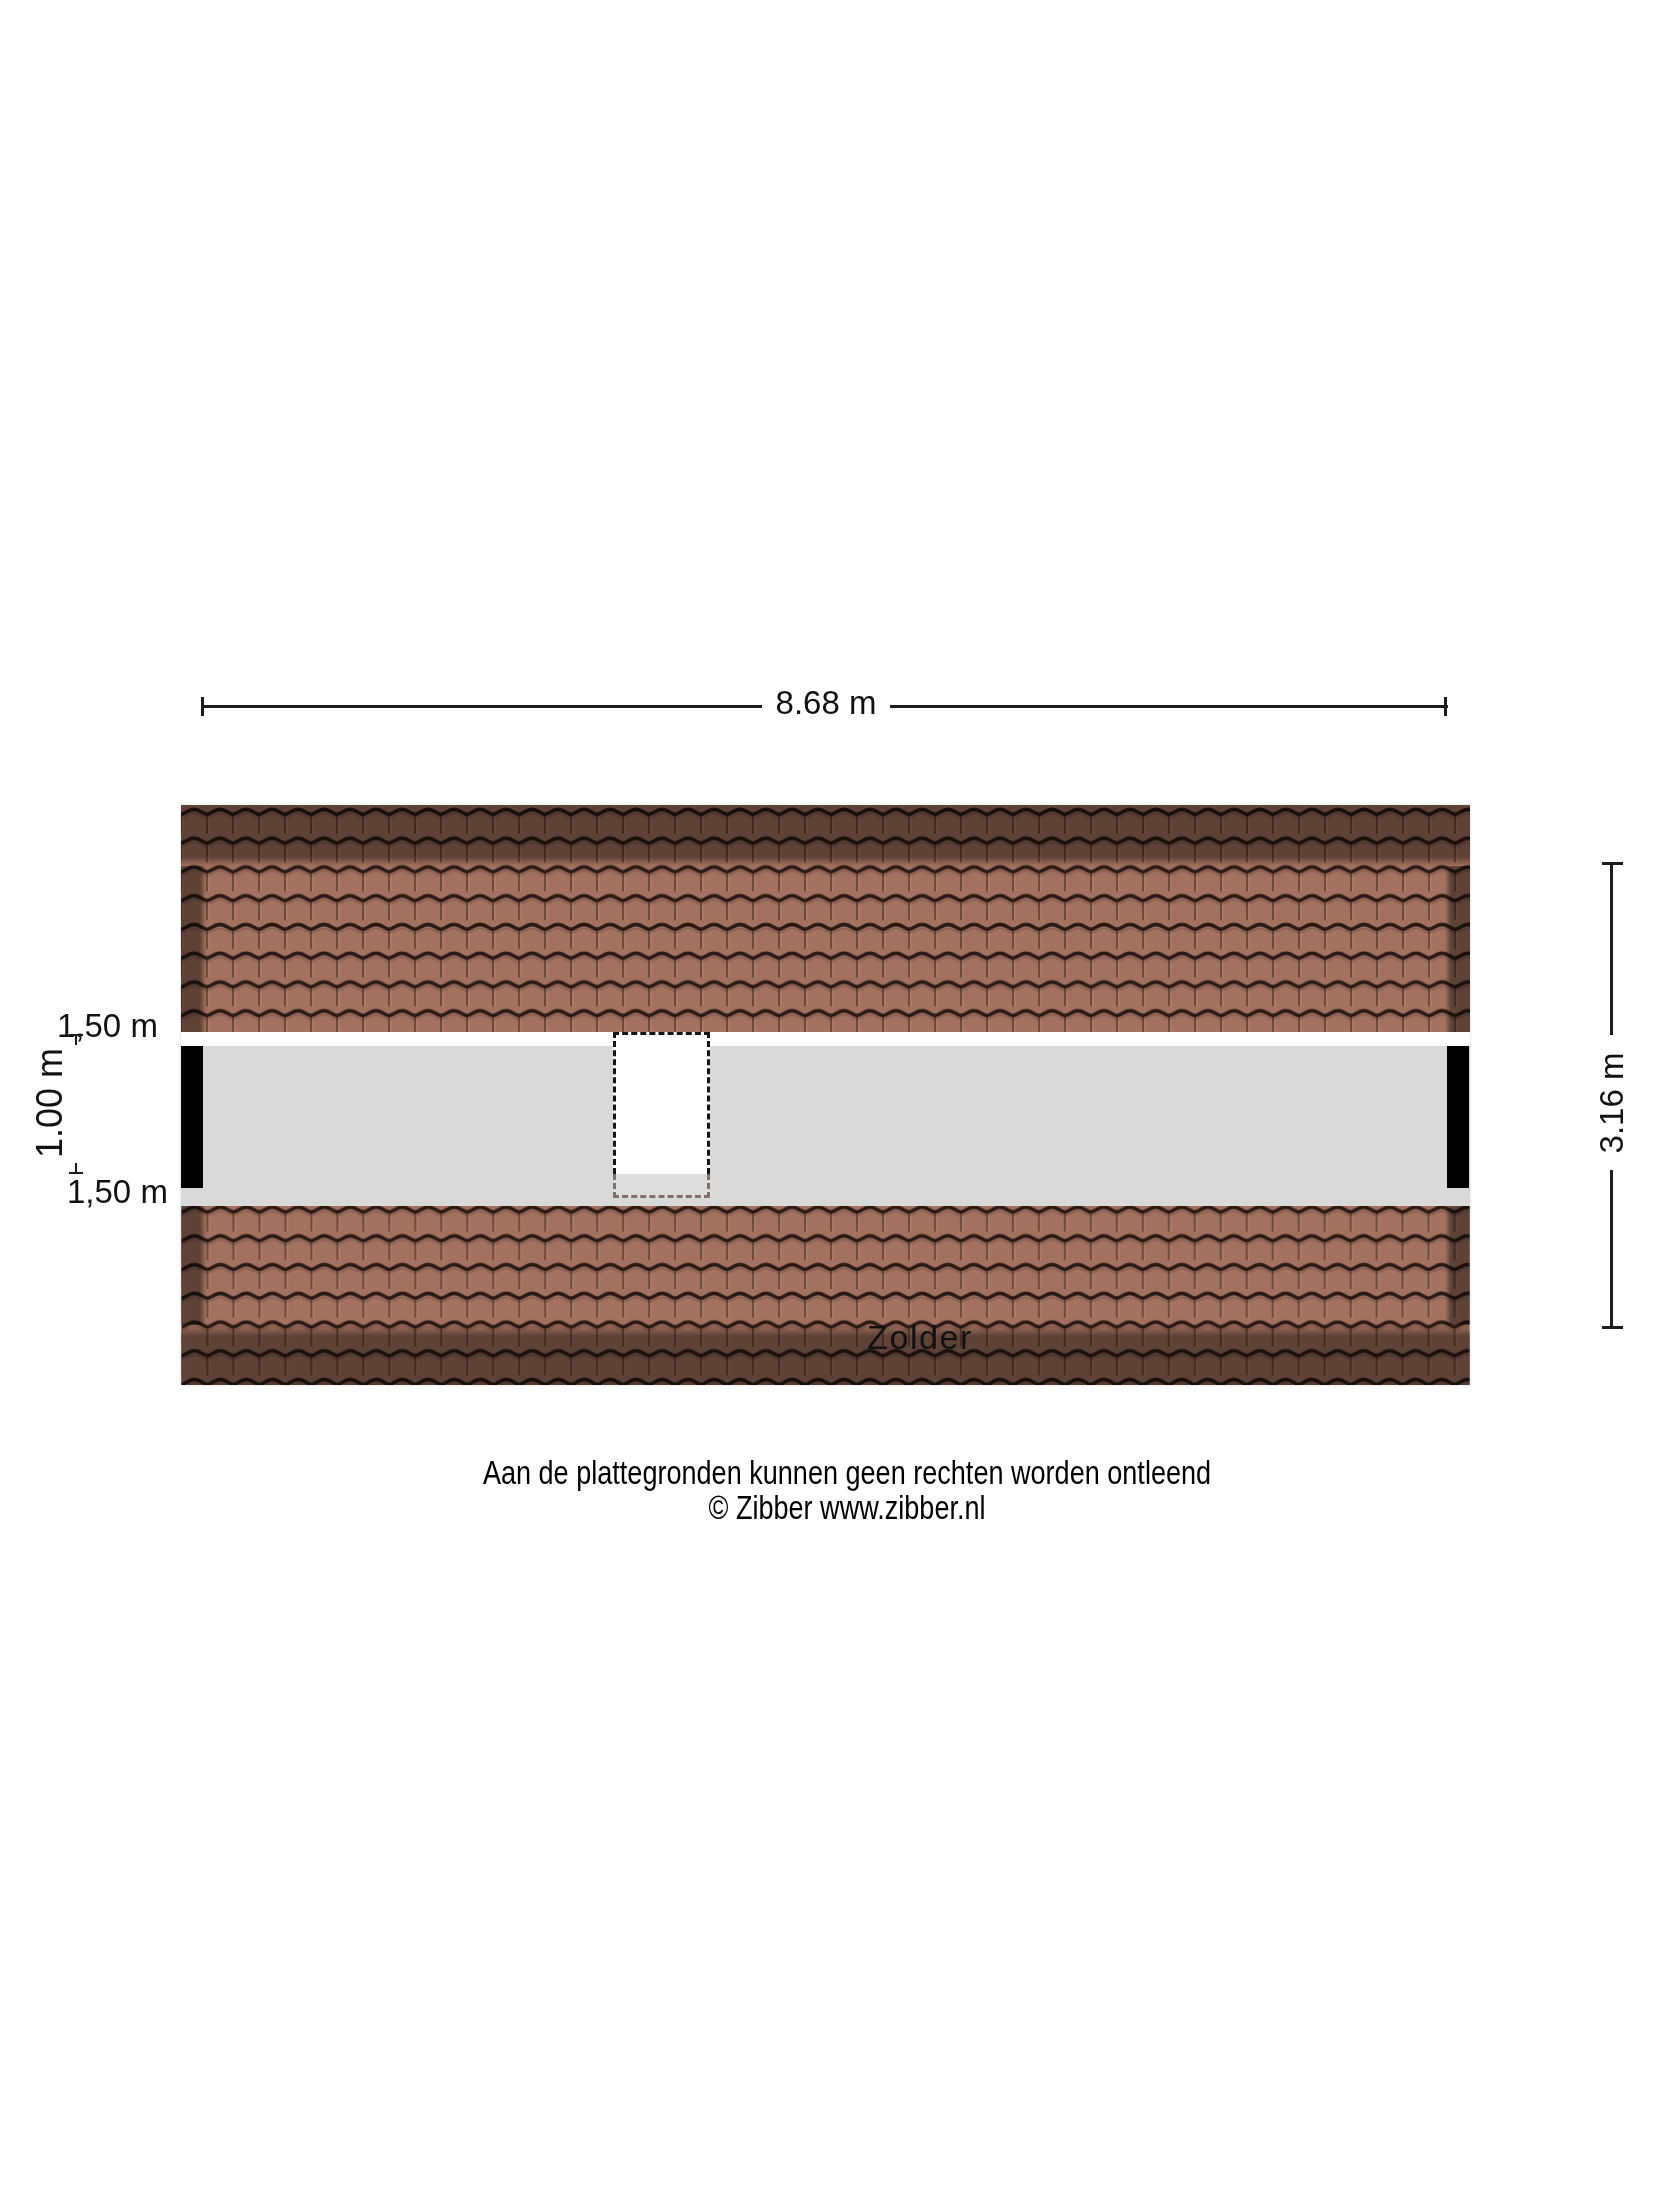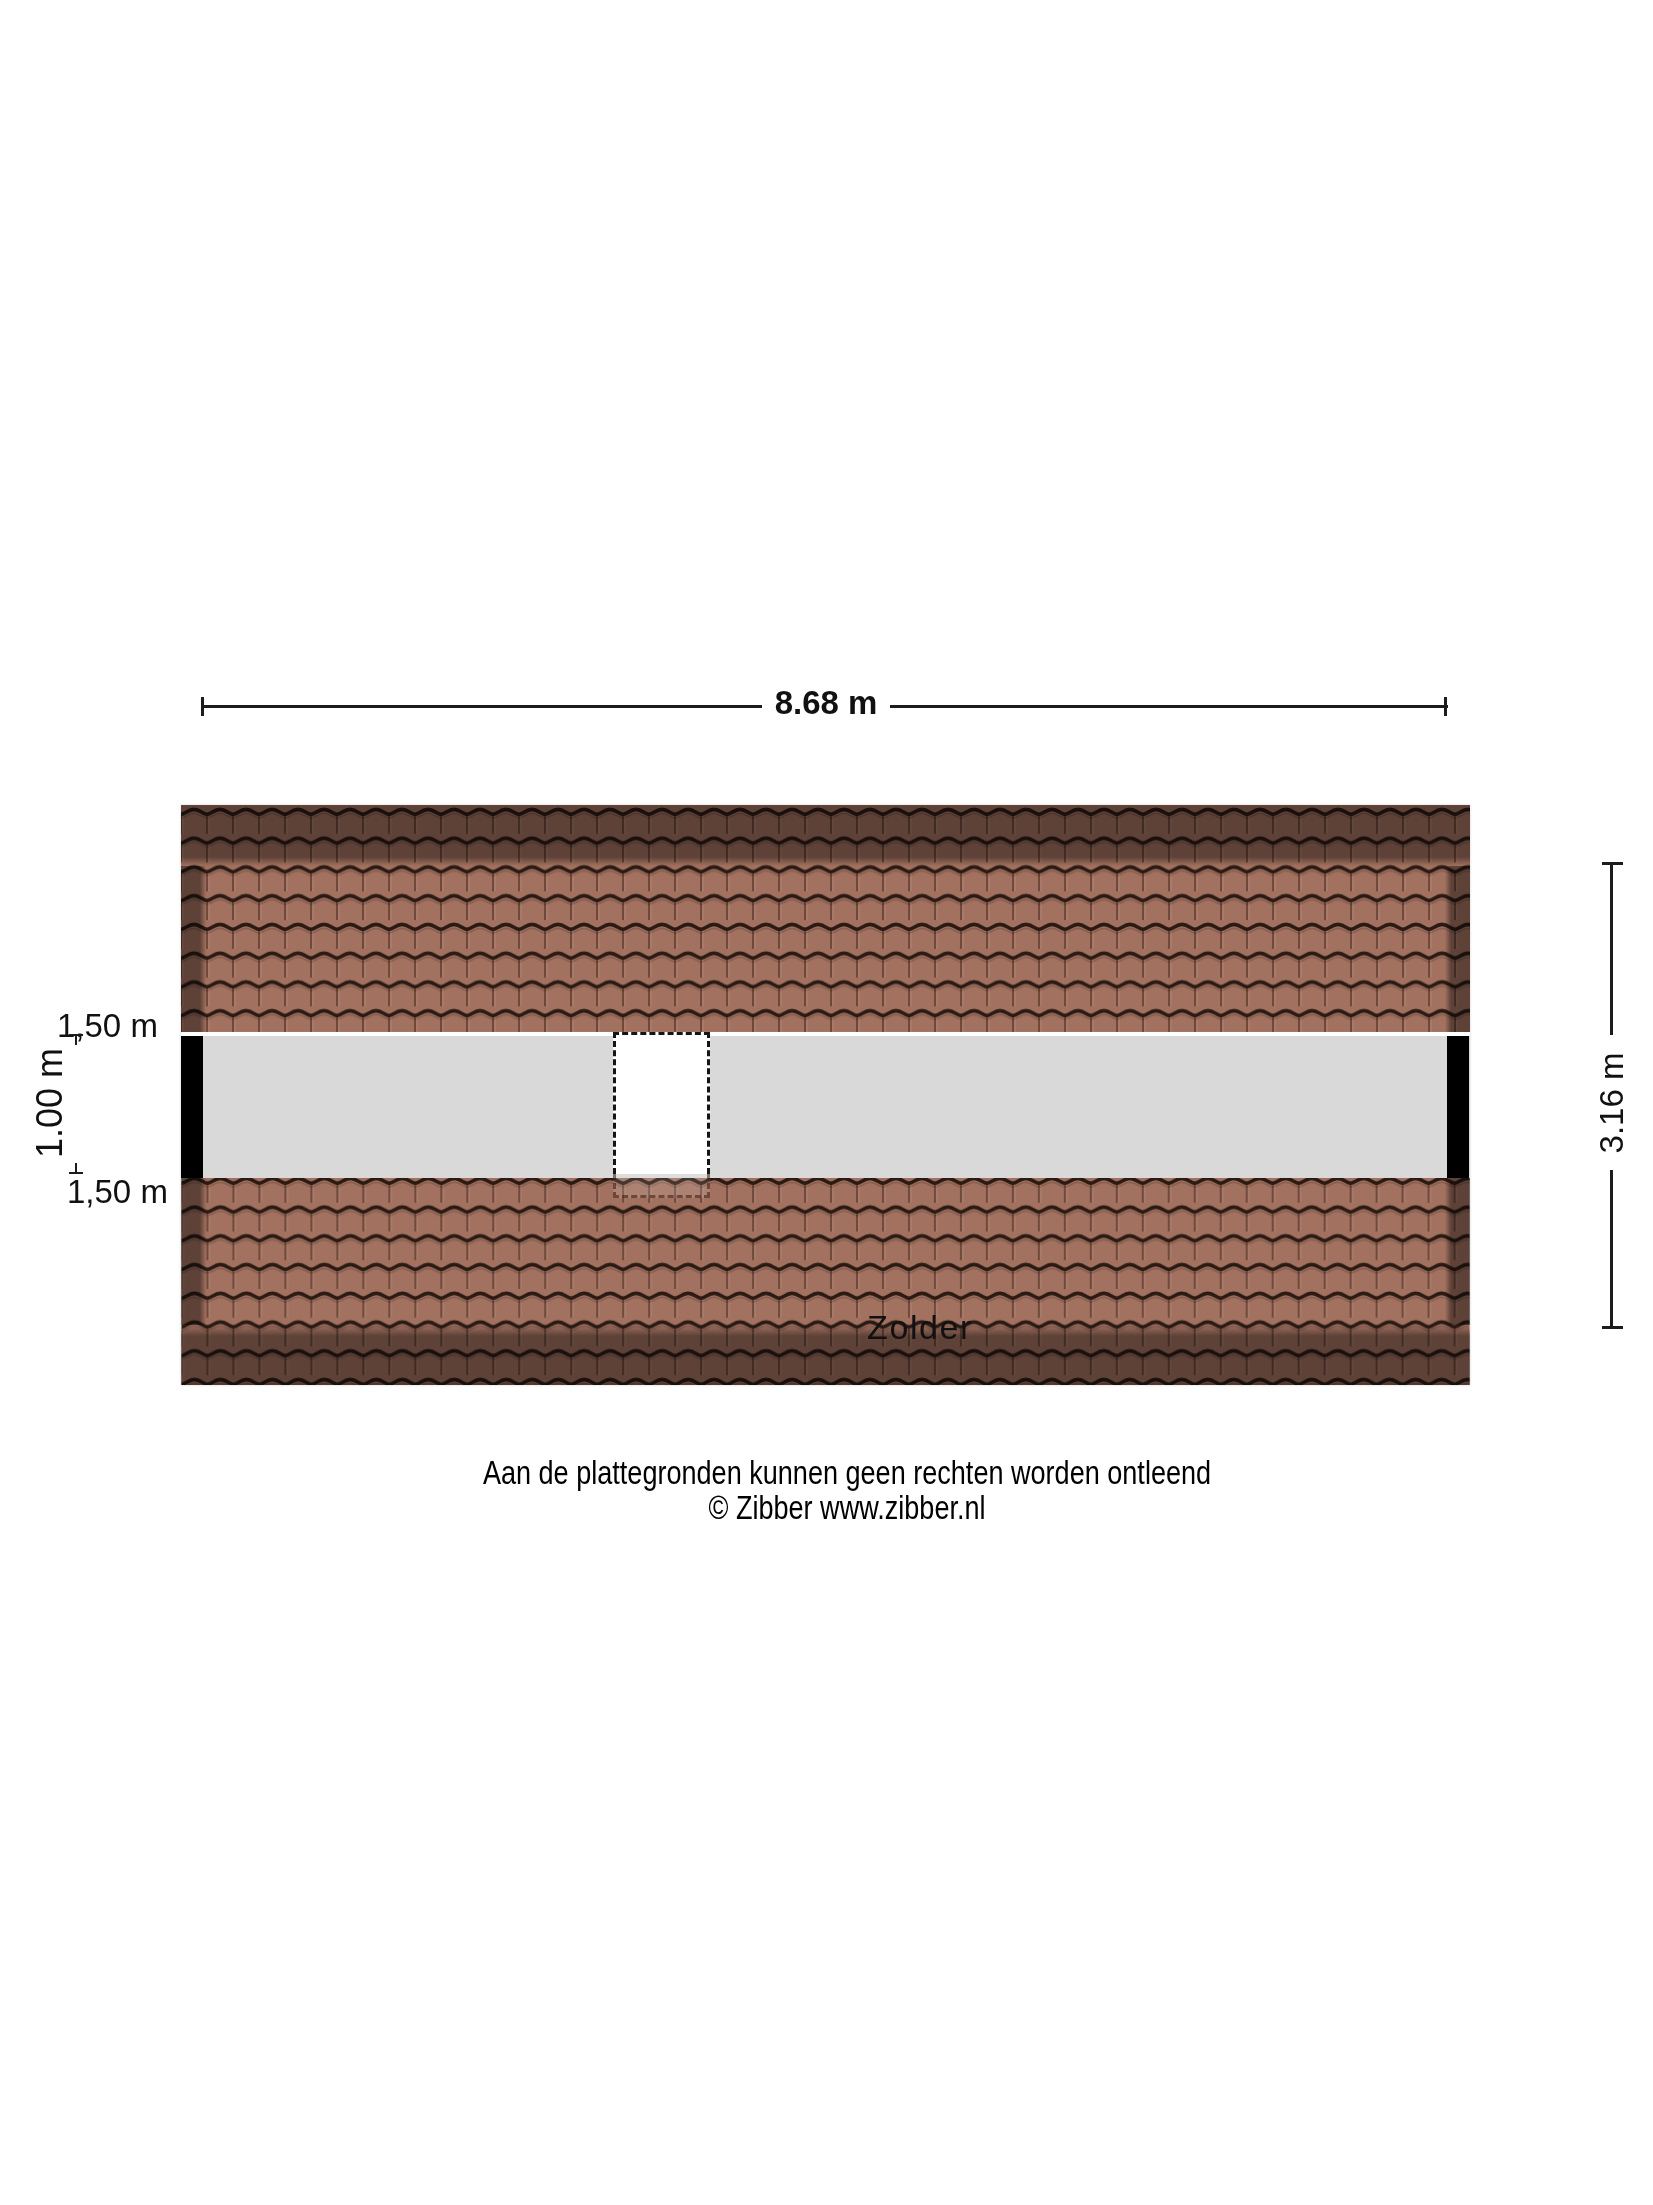--- a/index.html
+++ b/index.html
@@ -44,21 +44,21 @@
     background:linear-gradient(to right, var(--roof-shadow) 0px, var(--roof-shadow) 19px, rgba(0,0,0,0) 25px);}
   .shade-right-a{right:0;top:61px;bottom:0;width:25px;
     background:linear-gradient(to left, var(--roof-shadow) 0px, var(--roof-shadow) 19px, rgba(0,0,0,0) 25px);}
   .shade-left-b{left:0;top:0;bottom:60px;width:25px;
     background:linear-gradient(to right, var(--roof-shadow) 0px, var(--roof-shadow) 19px, rgba(0,0,0,0) 25px);}
   .shade-right-b{right:0;top:0;bottom:60px;width:25px;
     background:linear-gradient(to left, var(--roof-shadow) 0px, var(--roof-shadow) 19px, rgba(0,0,0,0) 25px);}
 
   
   .floor{
-    left:0; top:231px; width:1289px; height:142px;
+    left:0; top:241px; width:1289px; height:160px;
     background:var(--floor);
   }
   .wall{position:absolute;top:0;height:142px;background:var(--wall);}
   .wall-left{left:0;width:22px;}
   .wall-right{left:1266px;width:22px;}
   .room-label{
     position:absolute; left:739px; top:291px;
     transform:translate(-50%,-50%);
     font-size:34px; letter-spacing:1.6px; color:var(--text);
     white-space:nowrap;
@@ -95,21 +95,21 @@
   }
 </style>
 </head>
 <body>
 
 <div class="stage">
 
   <div class="abs">
     <div class="abs dim-line" style="left:201px;top:697px;width:3.2px;height:19px;"></div>
     <div class="abs dim-line" style="left:202px;top:705px;width:560px;height:3.2px;"></div>
-    <div class="abs dim-label" style="left:826px;top:702px;transform:translate(-50%,-50%);font-weight:bold;">8.68 m</div>
+    <div class="abs dim-label" style="left:826px;top:702px;transform:translate(-50%,-50%);">8.68 m</div>
     <div class="abs dim-line" style="left:890px;top:705px;width:558px;height:3.2px;"></div>
     <div class="abs dim-line" style="left:1444px;top:697px;width:3.2px;height:19px;"></div>
   </div>
 
   <div class="abs">
     <div class="abs dim-line" style="left:1602px;top:862px;width:20.5px;height:3.2px;"></div>
     <div class="abs dim-line" style="left:1610px;top:864px;width:3.2px;height:171px;"></div>
     <div class="abs dim-label rot" style="left:1611px;top:1103px;">3.16 m</div>
     <div class="abs dim-line" style="left:1610px;top:1170px;width:3.2px;height:156px;"></div>
     <div class="abs dim-line" style="left:1602px;top:1326px;width:20.5px;height:3.2px;"></div>

